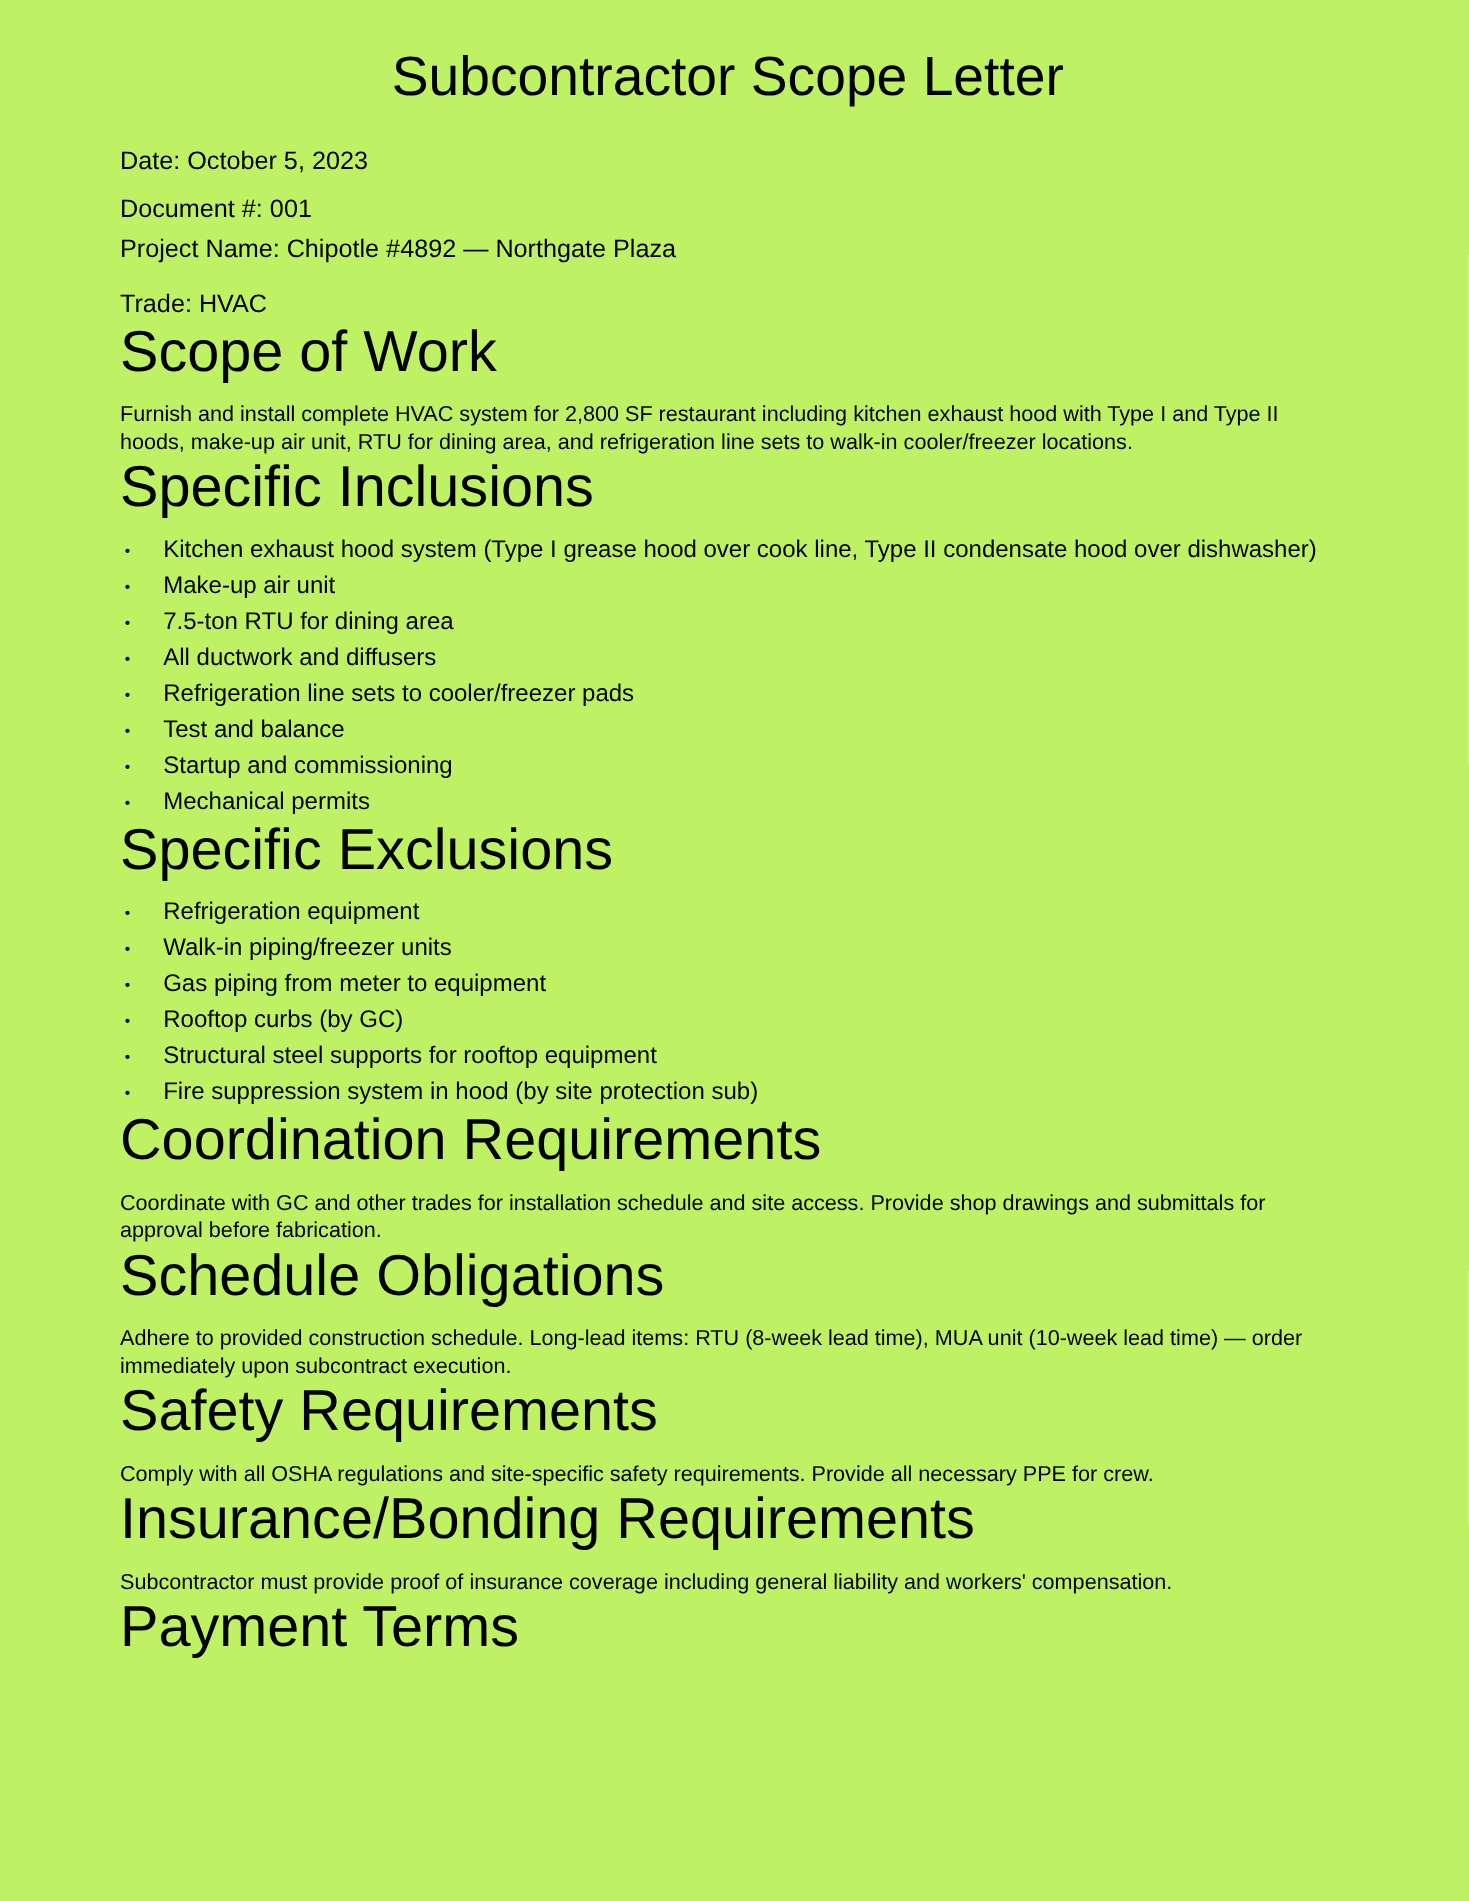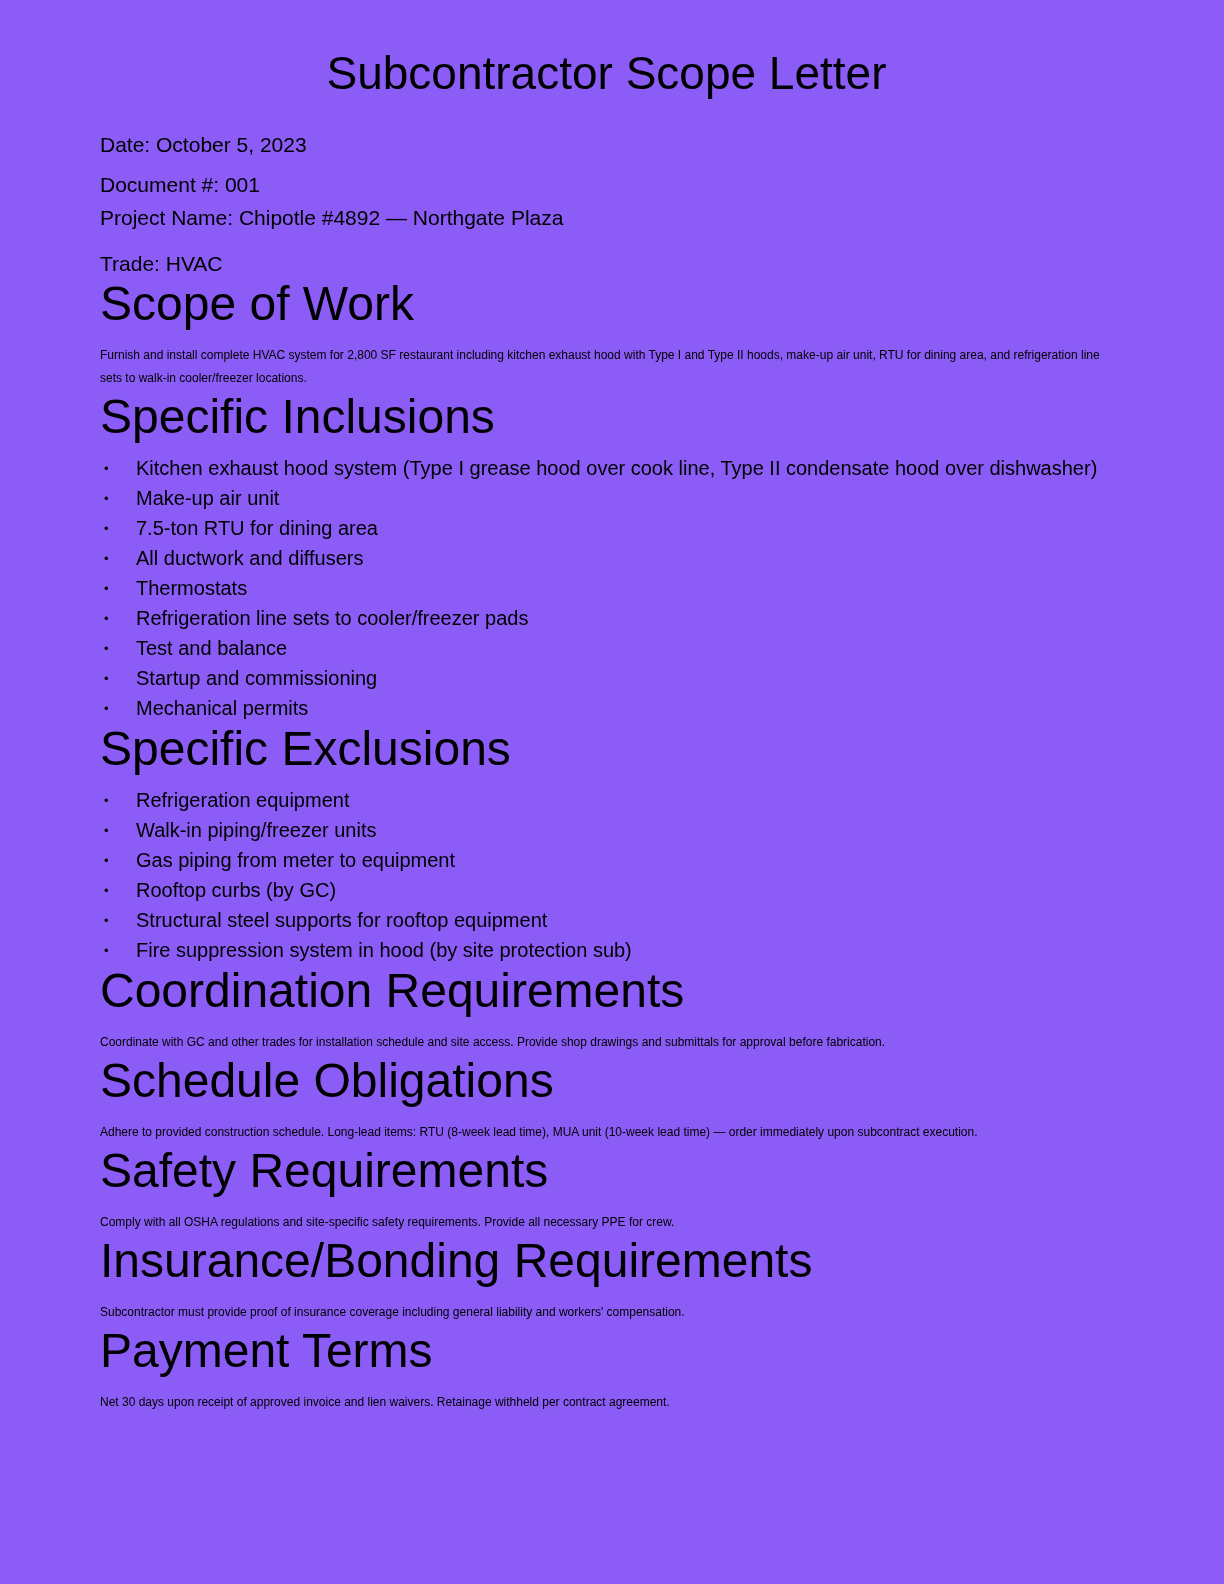--- a/index.html
+++ b/index.html
@@ -4,23 +4,23 @@
 <style>
   html, body {
     margin: 0;
     padding: 0;
     background: #ffffff;
   }
   .page {
     width: 1224px;
     min-height: 1584px;
     box-sizing: border-box;
-    background: #8b5cf6;
+    background: #bef264;
     color: #000000;
-    padding: 48px 111px 60px 100px;
+    padding: 38px 111px 60px 100px;
     font-family: "Liberation Sans", "DejaVu Sans", sans-serif;
     -webkit-font-smoothing: antialiased;
   }
   .doc-title {
     font-size: 46px;
     line-height: 1.12;
     font-weight: 400;
     text-align: center;
     margin: 0 0 32px 0;
   }
@@ -33,21 +33,21 @@
   .mb14 { margin-bottom: 14px; }
   .mb7  { margin-bottom: 7px; }
   .mb6  { margin-bottom: 20px; }
   .section-heading {
     font-size: 48px;
     line-height: 43px;
     font-weight: 400;
     margin: 5px 0 19px 0;
   }
   .body-text {
-    font-size: 12px;
+    font-size: 18px;
     line-height: 23px;
     margin: 0;
   }
   .bullet-list {
     list-style: none;
     margin: 2px 0 0 0;
     padding: 0;
   }
   .bullet-list li {
     position: relative;
@@ -79,21 +79,20 @@
 
   <h2 class="section-heading">Scope of Work</h2>
   <p class="body-text">Furnish and install complete HVAC system for 2,800 SF restaurant including kitchen exhaust hood with Type I and Type II hoods, make-up air unit, RTU for dining area, and refrigeration line sets to walk-in cooler/freezer locations.</p>
 
   <h2 class="section-heading">Specific Inclusions</h2>
   <ul class="bullet-list">
     <li>Kitchen exhaust hood system (Type I grease hood over cook line, Type II condensate hood over dishwasher)</li>
     <li>Make-up air unit</li>
     <li>7.5-ton RTU for dining area</li>
     <li>All ductwork and diffusers</li>
-    <li>Thermostats</li>
     <li>Refrigeration line sets to cooler/freezer pads</li>
     <li>Test and balance</li>
     <li>Startup and commissioning</li>
     <li>Mechanical permits</li>
   </ul>
 
   <h2 class="section-heading">Specific Exclusions</h2>
   <ul class="bullet-list">
     <li>Refrigeration equipment</li>
     <li>Walk-in piping/freezer units</li>
@@ -109,15 +108,14 @@
   <h2 class="section-heading">Schedule Obligations</h2>
   <p class="body-text">Adhere to provided construction schedule. Long-lead items: RTU (8-week lead time), MUA unit (10-week lead time) — order immediately upon subcontract execution.</p>
 
   <h2 class="section-heading">Safety Requirements</h2>
   <p class="body-text">Comply with all OSHA regulations and site-specific safety requirements. Provide all necessary PPE for crew.</p>
 
   <h2 class="section-heading">Insurance/Bonding Requirements</h2>
   <p class="body-text">Subcontractor must provide proof of insurance coverage including general liability and workers' compensation.</p>
 
   <h2 class="section-heading">Payment Terms</h2>
-  <p class="body-text">Net 30 days upon receipt of approved invoice and lien waivers. Retainage withheld per contract agreement.</p>
 
 </div>
 
 </body></html>

